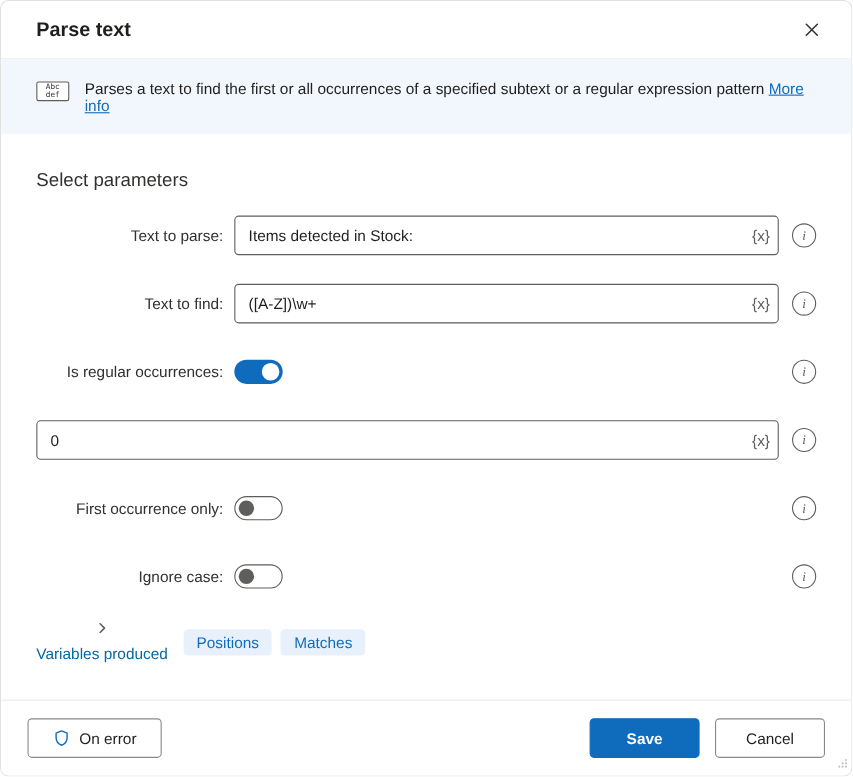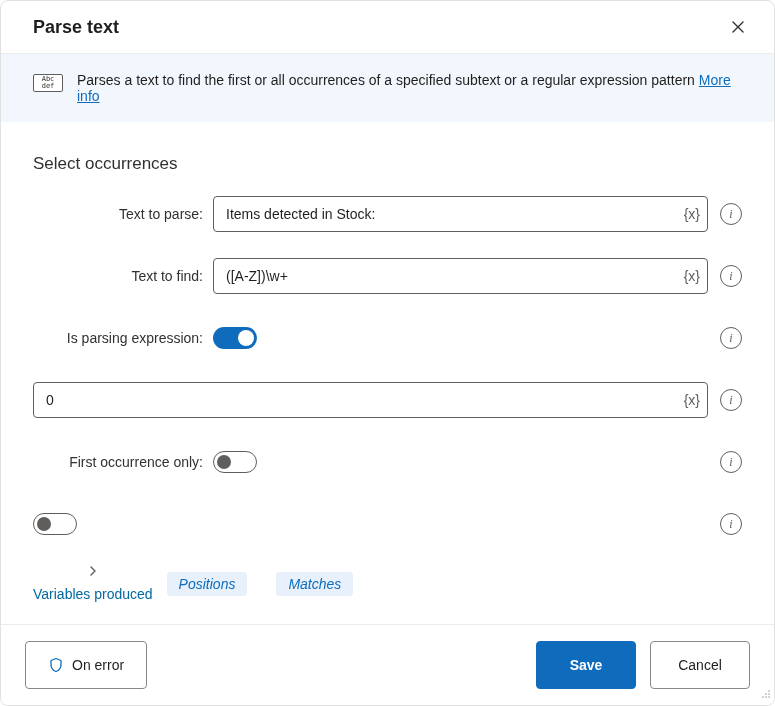--- a/index.html
+++ b/index.html
@@ -132,41 +132,41 @@
     align-items:center;
     gap:14px;
     margin-top:6px;
   }
   .expander {
     display:flex;align-items:center;gap:8px;cursor:pointer;color:#0369a1;flex-direction:column;
   }
   .chevron {
     display:inline-block;color:#605e5c;font-size:12px;line-height:1;
   }
-  .chips { display:flex; gap:29px;font-style:italic; }
+  .chips { display:flex; gap:8px; }
   .chip {
     background:#e8f1fb;
     color:#0f6cbd;
     padding:4px 12px;
     border-radius:4px;
     font-size:14px;
     cursor:pointer;
   }
   
   .footer {
     display:flex;
     align-items:center;
     justify-content:space-between;
     padding:16px 24px;
     border-top:1px solid #edebe9;
     background:#fff;
   }
   .footer-right { display:flex; gap:14px; }
   .btn {
-    height:48px;
+    height:36px;
     padding:0 22px;
     border-radius:4px;
     font-size:14px;
     cursor:pointer;
     display:flex;align-items:center;gap:8px;
     border:1px solid #8a8886;
     background:#fff;
     color:#201f1e;
     min-width:100px;
     justify-content:center;
@@ -201,21 +201,21 @@
       <span>Abc</span>
       <span>def</span>
     </div>
     <div class="banner-text">
       <span>Parses a text to find the first or all occurrences of a specified subtext or a regular expression pattern</span>
       <a class="more-info">More info</a>
     </div>
   </div>
 
   <div class="body">
-    <div class="section-title">Select occurrences</div>
+    <div class="section-title">Select parameters</div>
 
     <div class="row">
       <div class="label">Text to parse:</div>
       <div class="control">
         <div class="field-wrap">
           <input class="text-input" type="text" value="Items detected in Stock:" style="">
           <span class="var-token">{x}</span>
         </div>
         <button class="info-btn">
             <span>i</span>
@@ -230,21 +230,21 @@
           <input class="text-input" type="text" value="([A-Z])\w+" style="">
           <span class="var-token">{x}</span>
         </div>
         <button class="info-btn">
             <span>i</span>
           </button>
       </div>
     </div>
 
     <div class="row">
-      <div class="label">Is parsing expression:</div>
+      <div class="label">Is regular occurrences:</div>
       <div class="control">
         <div style="flex:1;display:flex;">
           <div class="toggle on">
             <div class="toggle-track"></div>
               <div class="toggle-knob"></div>
           </div>
         </div>
         <button class="info-btn">
             <span>i</span>
           </button>
@@ -272,20 +272,21 @@
               <div class="toggle-knob"></div>
           </div>
         </div>
         <button class="info-btn">
             <span>i</span>
           </button>
       </div>
     </div>
 
     <div class="row">
+      <div class="label">Ignore case:</div>
       <div class="control">
         <div style="flex:1;display:flex;">
           <div class="toggle off">
             <div class="toggle-track"></div>
               <div class="toggle-knob"></div>
           </div>
         </div>
         <button class="info-btn">
             <span>i</span>
           </button>

